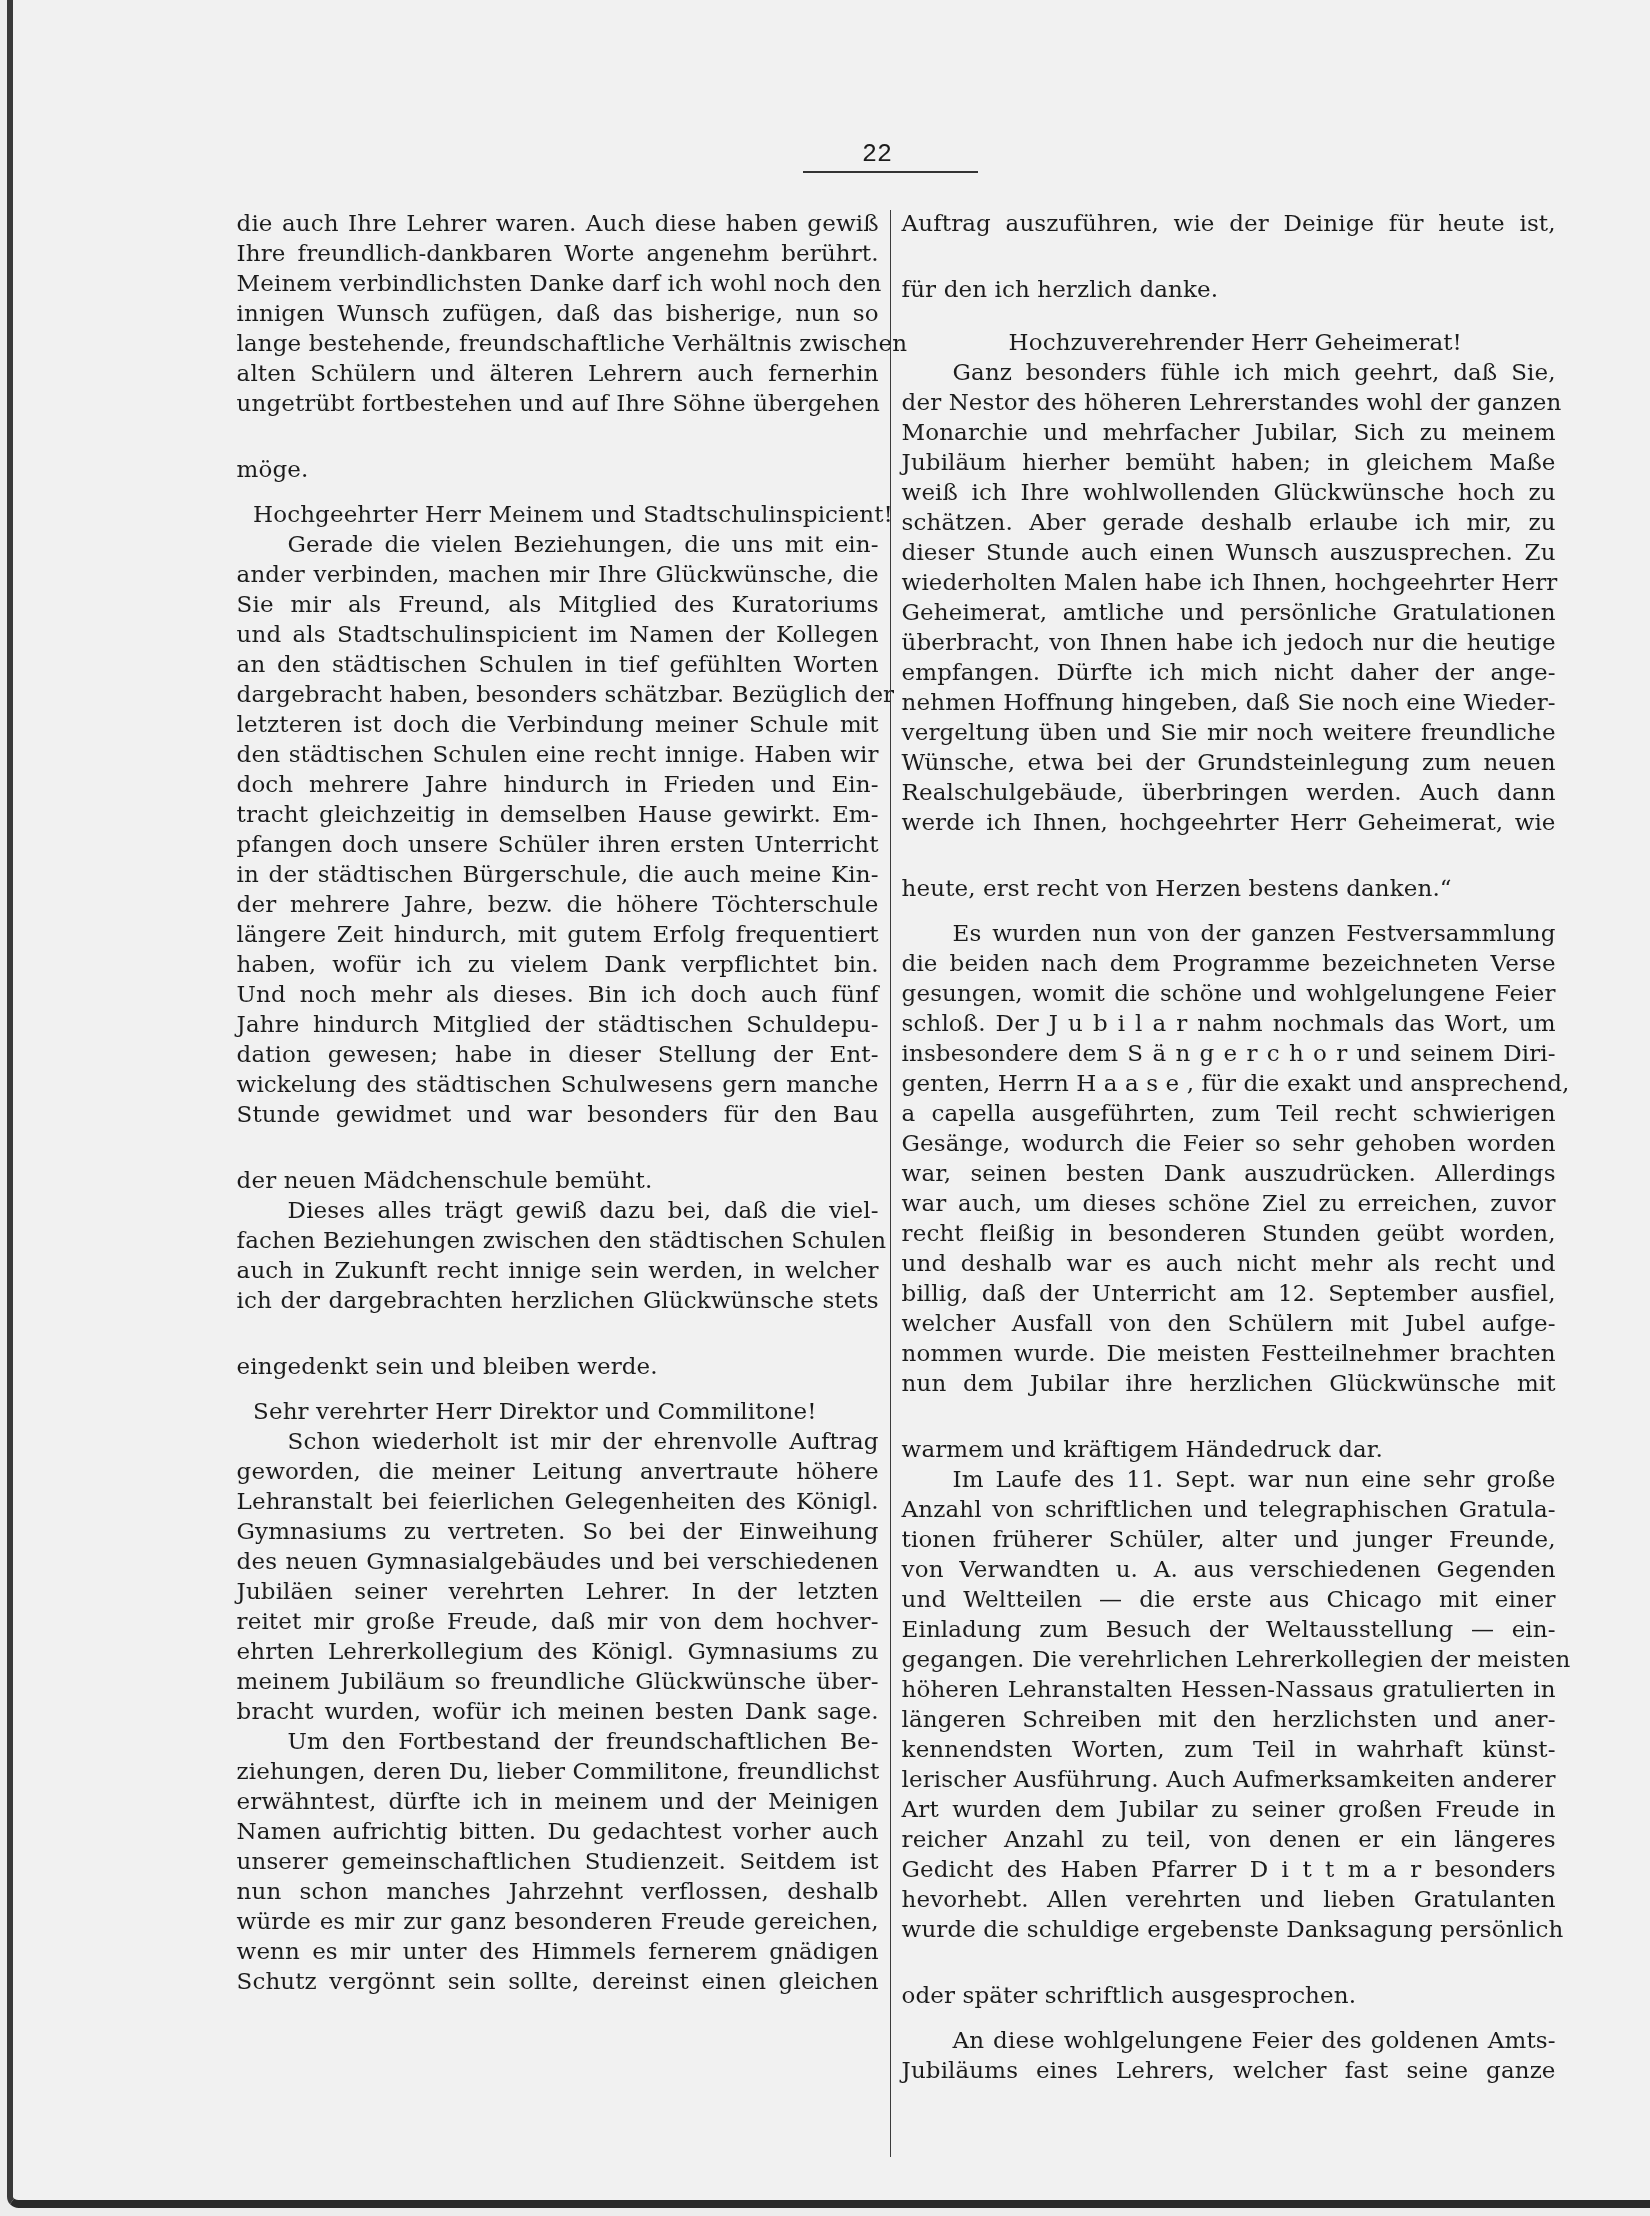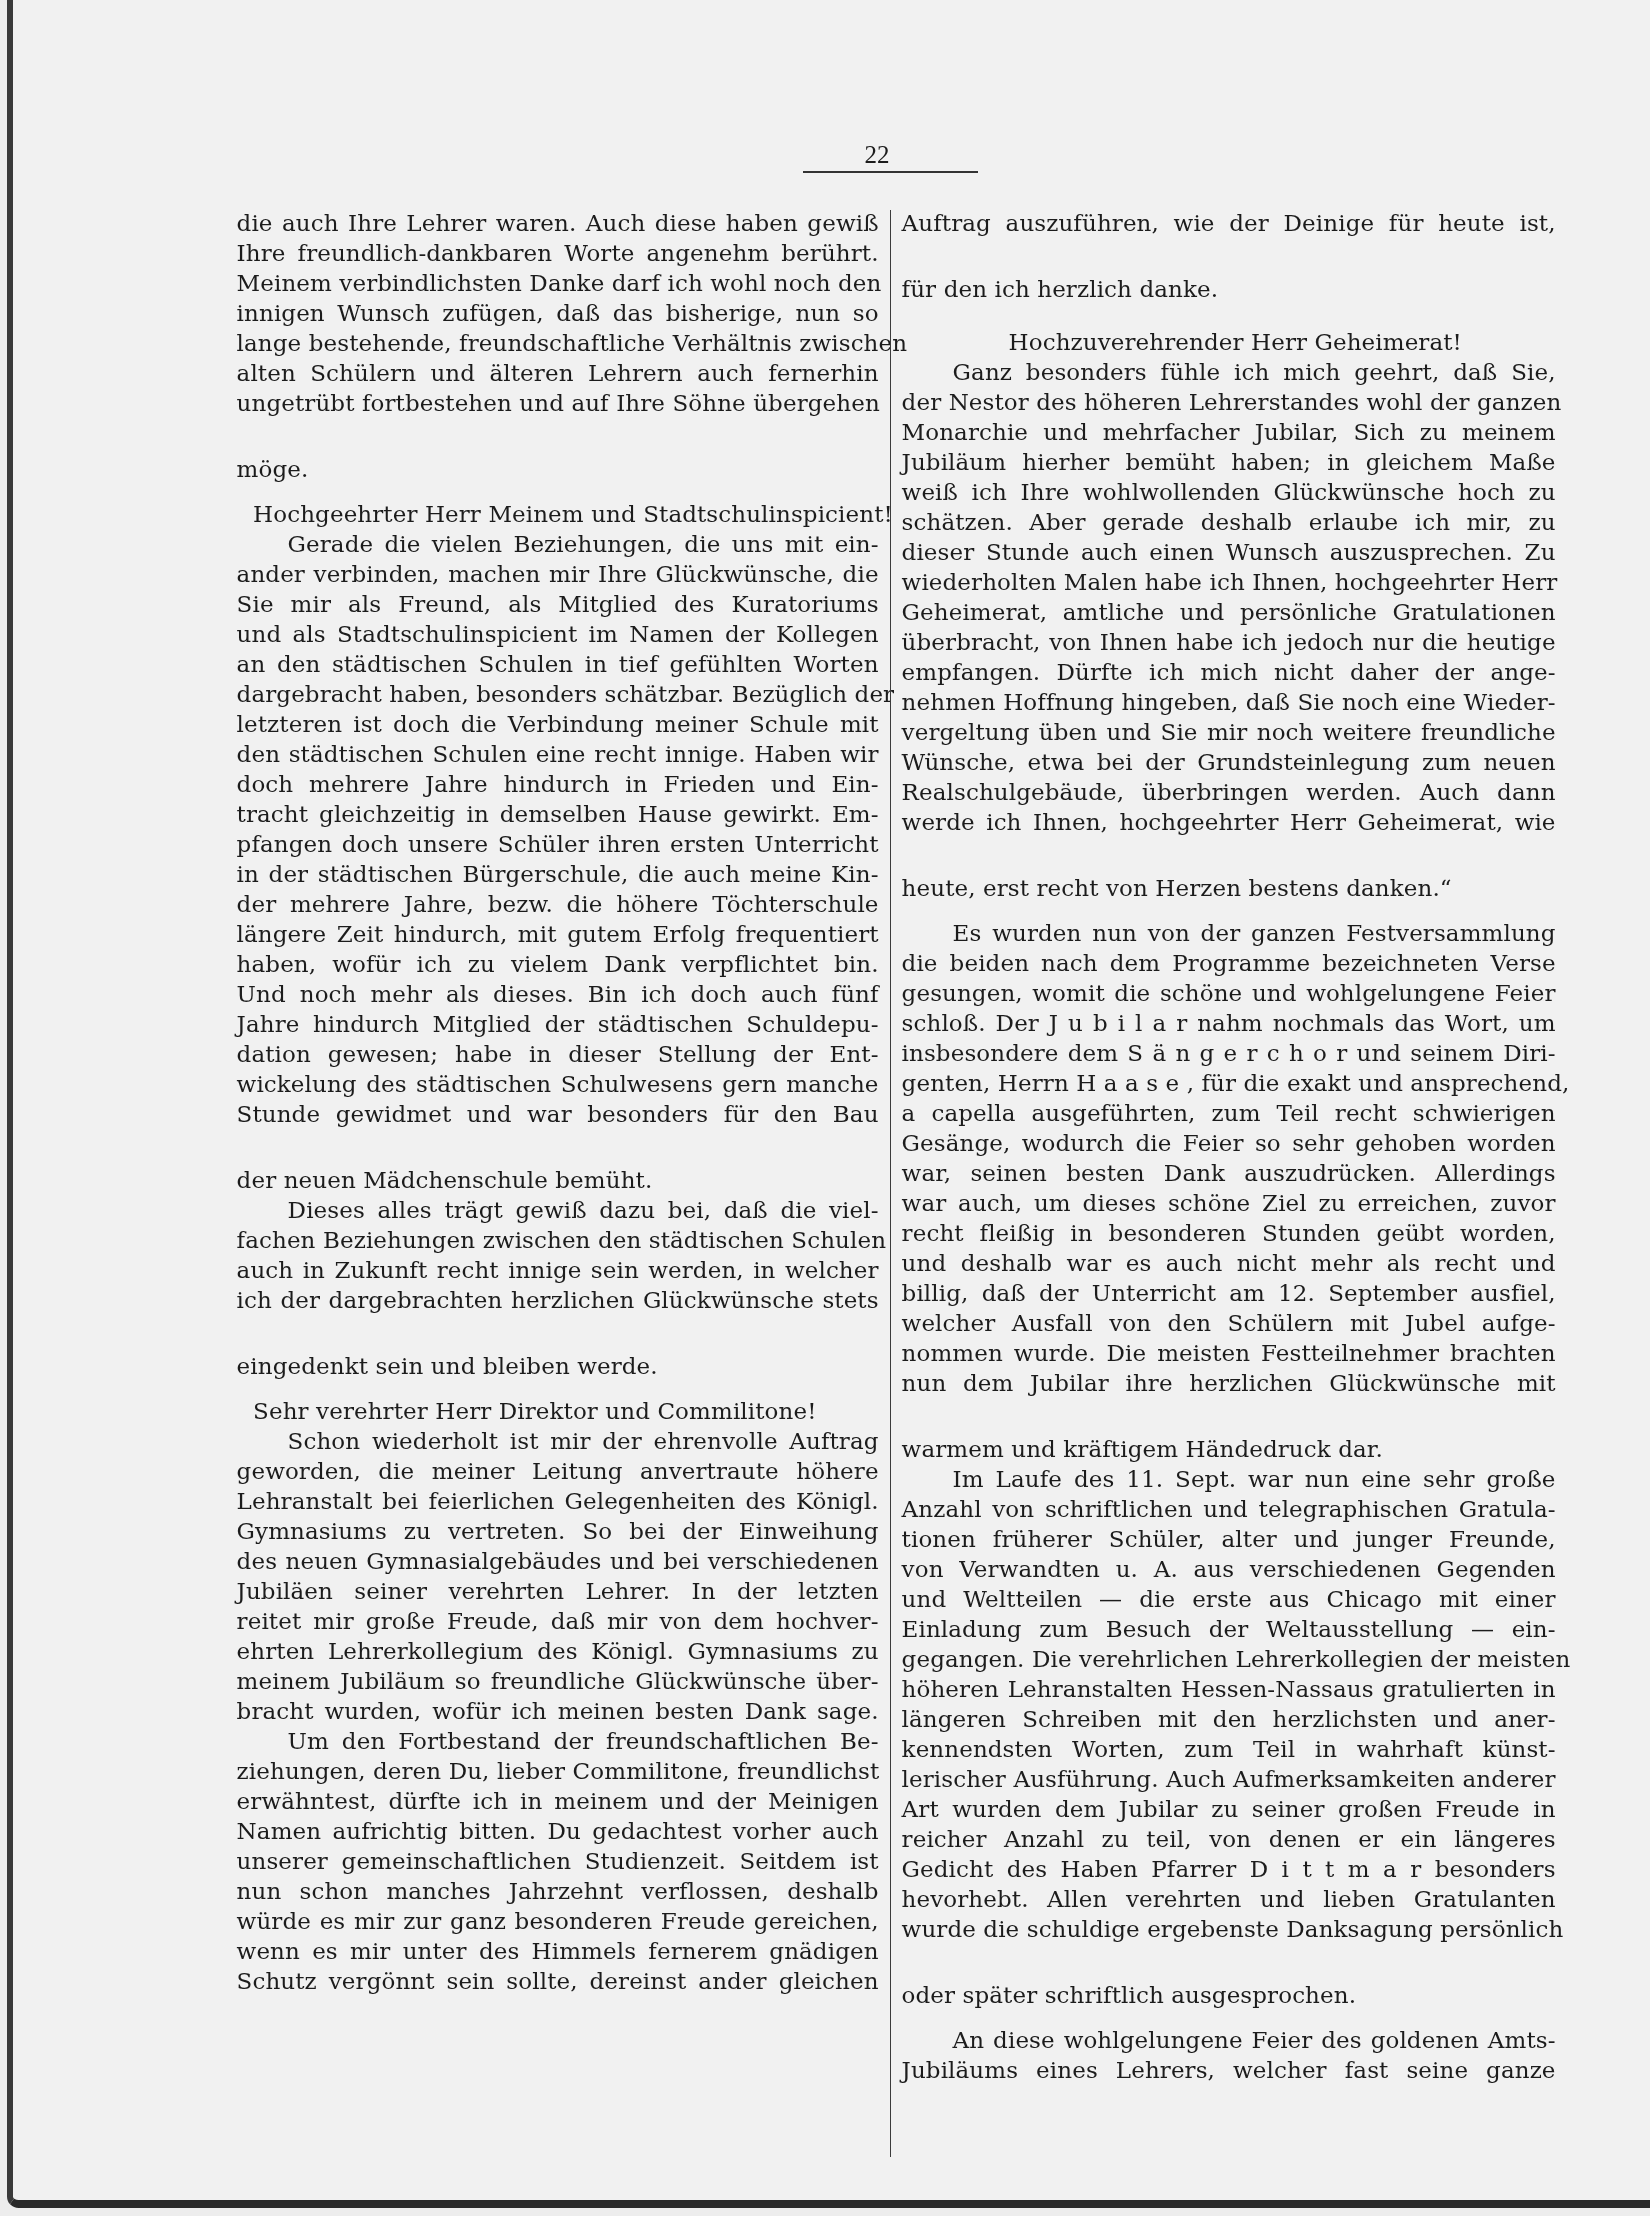--- a/index.html
+++ b/index.html
@@ -14,21 +14,21 @@
     position: absolute; left: 6.6px; top: 0; width: 1644px; height: 2208px;
     background: #f1f1f1;
     border-bottom: 8.3px solid #2a2a2a;
     border-left: 6.6px solid #3a3a3a;
     border-bottom-left-radius: 11.6px;
     box-sizing: border-box;
   }
   .page-number {
     position: absolute; left: 790px; top: 140px; width: 149px;
     text-align: center; font-size: 25px; line-height: 30px;
-    font-family: Liberation Serif, serif;
+    font-family: Liberation Mono, monospace;
   }
   .header-rule {
     position: absolute; left: 790px; top: 171px; width: 175px; height: 1.7px;
     background: #333;
   }
   .column {
     position: absolute; top: 208px;
   }
   .col-left { left: 224px; width: 642px; }
   .col-right { left: 889px; width: 654px; }
@@ -105,21 +105,21 @@
       <span class="line">meinem Jubiläum so freundliche Glückwünsche über-</span>
       <span class="line">bracht wurden, wofür ich meinen besten Dank sage.</span>
       <span class="line indent">Um den Fortbestand der freundschaftlichen Be-</span>
       <span class="line">ziehungen, deren Du, lieber Commilitone, freundlichst</span>
       <span class="line">erwähntest, dürfte ich in meinem und der Meinigen</span>
       <span class="line">Namen aufrichtig bitten. Du gedachtest vorher auch</span>
       <span class="line">unserer gemeinschaftlichen Studienzeit. Seitdem ist</span>
       <span class="line">nun schon manches Jahrzehnt verflossen, deshalb</span>
       <span class="line">würde es mir zur ganz besonderen Freude gereichen,</span>
       <span class="line">wenn es mir unter des Himmels fernerem gnädigen</span>
-      <span class="line">Schutz vergönnt sein sollte, dereinst ander gleichen</span>
+      <span class="line">Schutz vergönnt sein sollte, dereinst einen gleichen</span>
     </div>
   <div class="col-divider"></div>
   <div class="column col-right" id="col-right">
       <span class="line">Auftrag auszuführen, wie der Deinige für heute ist,</span>
       <span class="line last">für den ich herzlich danke.</span>
       <span class="gap"></span>
       <span class="line heading center">Hochzuverehrender Herr Geheimerat!</span>
       <span class="line indent">Ganz besonders fühle ich mich geehrt, daß Sie,</span>
       <span class="line">der Nestor des höheren Lehrerstandes wohl der ganzen</span>
       <span class="line">Monarchie und mehrfacher Jubilar, Sich zu meinem</span>

